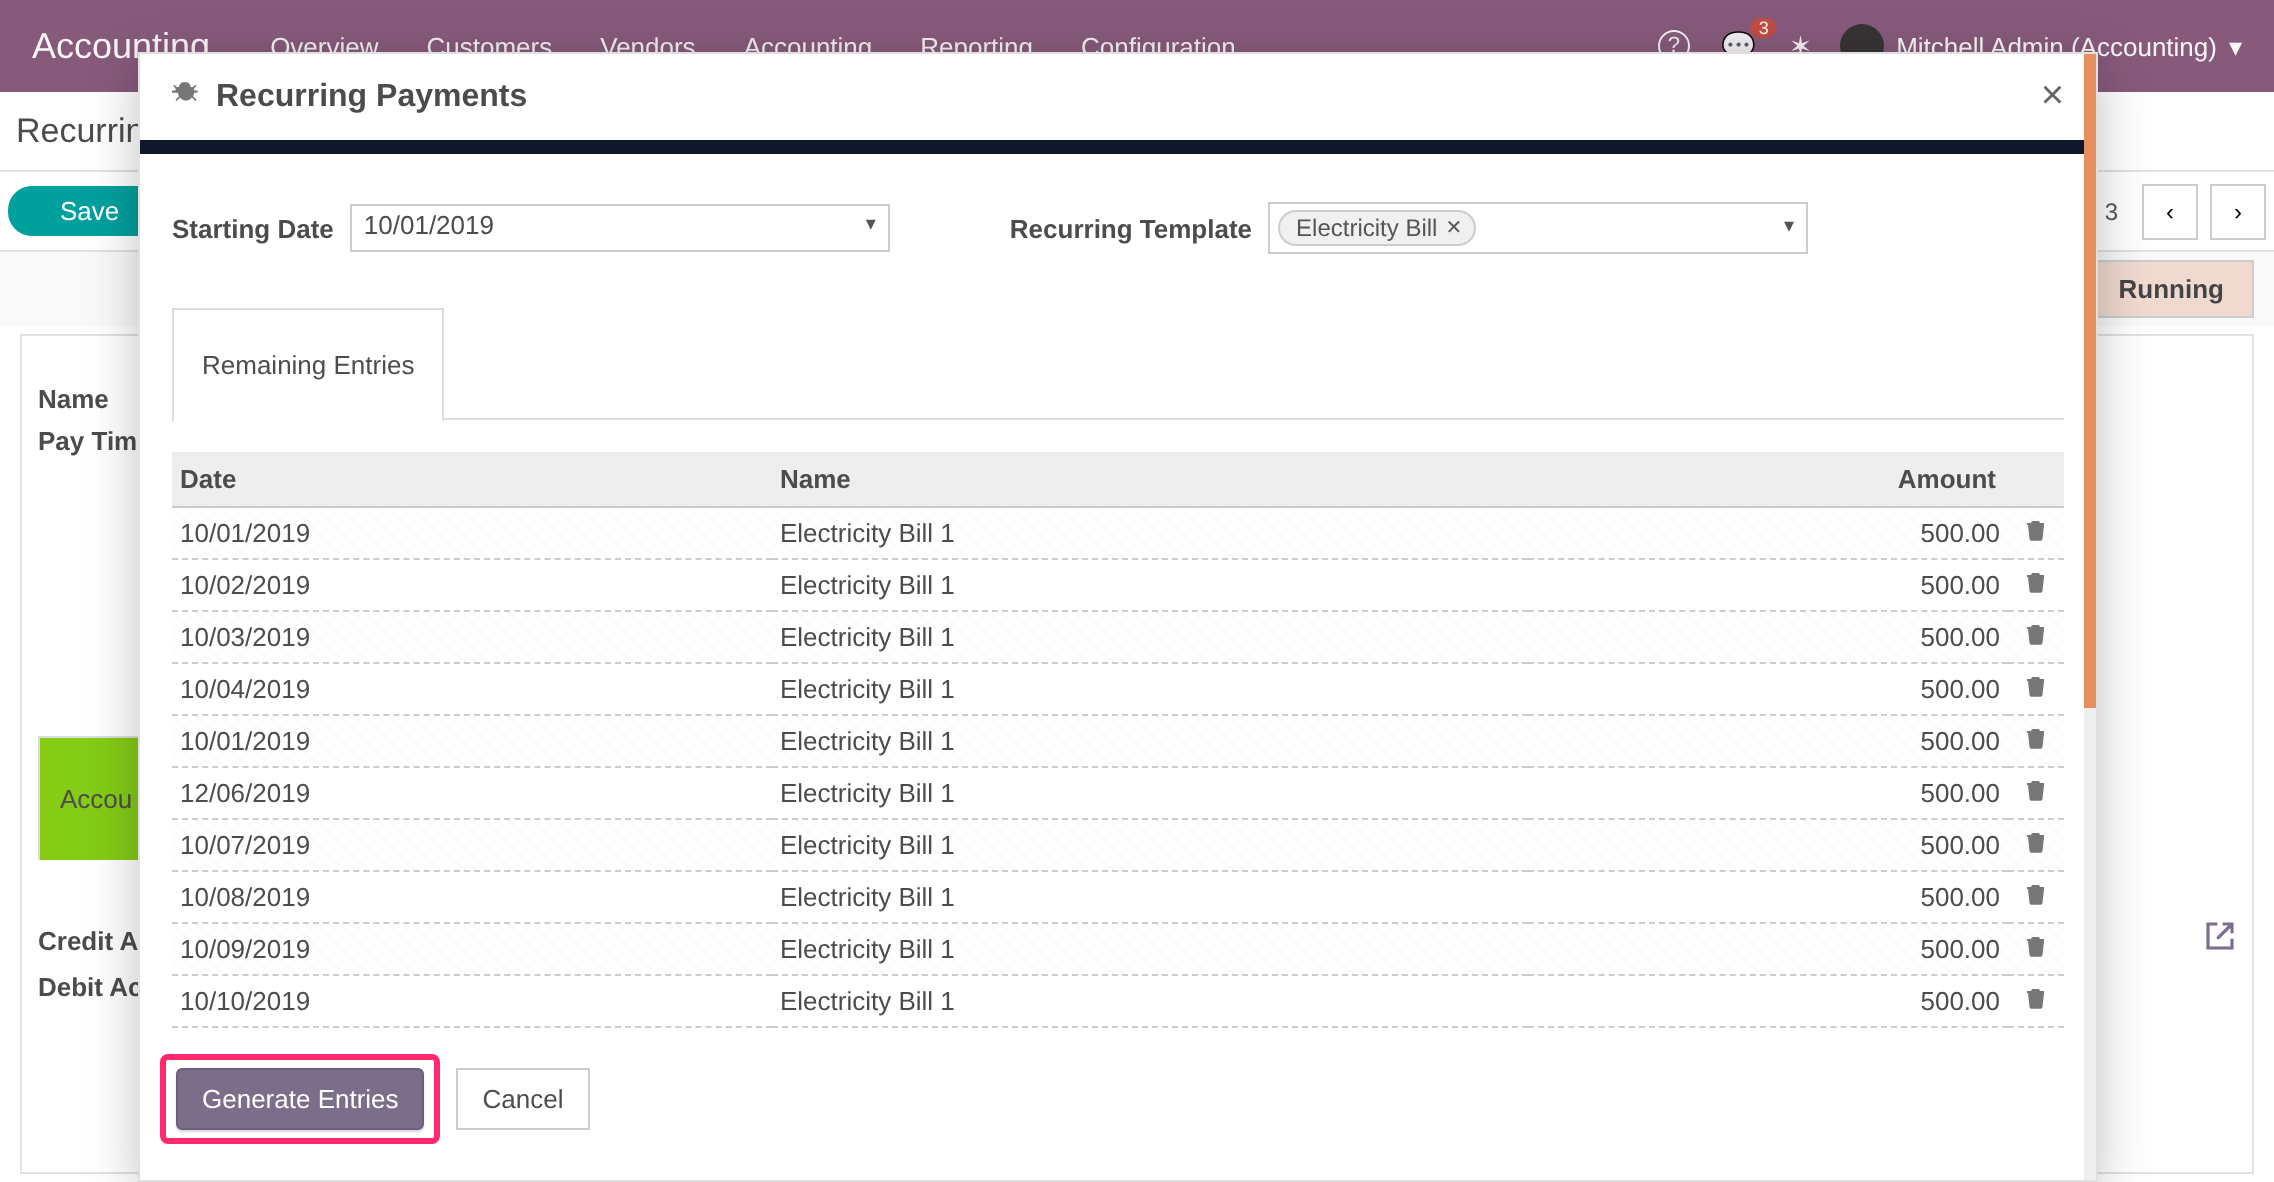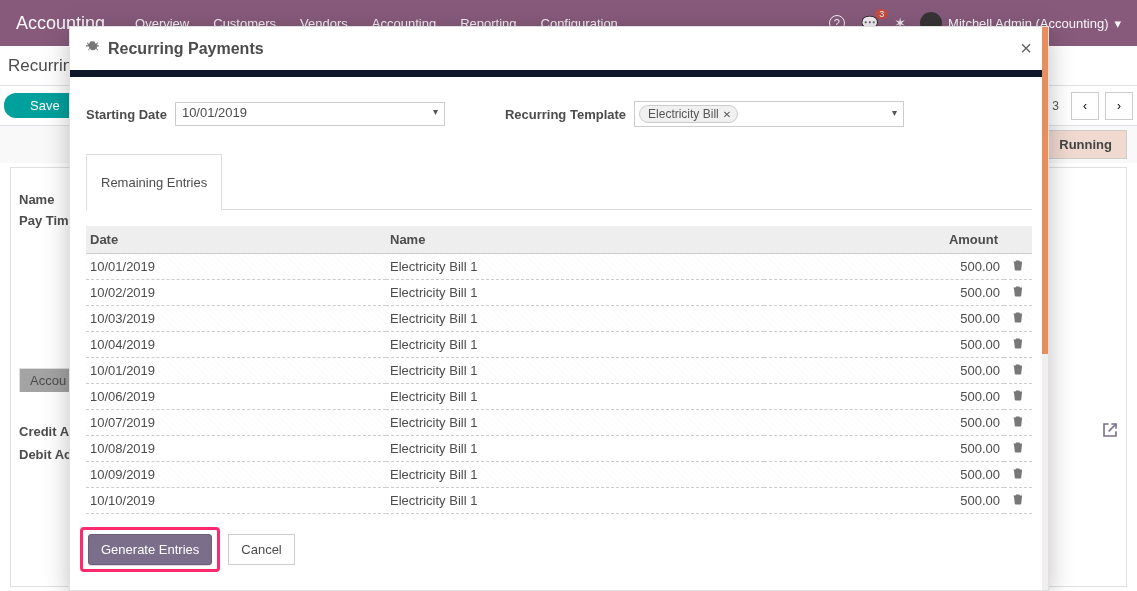--- a/index.html
+++ b/index.html
@@ -29,21 +29,21 @@
 .pager-btn { width: 28px; height: 28px; border: 1px solid #ccc; background: #fff; display: inline-flex; align-items: center; justify-content: center; font-size: 12px; }
 
 .statusbar { display: flex; justify-content: flex-end; padding: 4px 10px 4px; background: #f9f9f9; }
 .status-chip { padding: 6px 14px; border: 1px solid #ccc; background: #fff; font-size: 13px; position: relative; }
 .status-chip.running { background: #f0d9cf; border-left: 3px solid #e06a3b; font-weight: 600; color: #444; }
 
 .form-sheet { background: #fff; margin: 4px 10px; border: 1px solid #e0e0e0; padding: 18px 8px 30px; min-height: 420px; }
 .sheet-field { display: flex; align-items: center; margin: 6px 0; }
 .sheet-label { width: 120px; font-weight: 600; font-size: 13px; color: #4c4c4c; }
 .sheet-tabs { margin-top: 24px; }
-.sheet-tabs .tab { display: inline-block; padding: 4px 10px; border: 1px solid #ddd; border-bottom: none; background: #a3a3a3; font-size: 13px; }
+.sheet-tabs .tab { display: inline-block; padding: 23px 10px; border: 1px solid #ddd; border-bottom: none; background: #84cc16; font-size: 13px; }
 .sheet-sub { margin-top: 30px; }
 .ext-icon { color: #7a6e8a; font-size: 15px; margin-left: 8px; }
 
 
 .modal { position: absolute; left: 69px; top: 26px; width: 980px; height: 565px; background: #fff; border: 1px solid rgba(0,0,0,.12); box-shadow: 0 6px 24px rgba(0,0,0,.25); display: flex; flex-direction: column; }
 .modal-header { display: flex; align-items: center; padding: 10px 16px; border-bottom: 7px solid #0f172a; }
 .bug-icon { color: #777; font-size: 14px; margin-right: 8px; }
 .modal-title { font-size: 16px; font-weight: 600; color: #4c4c4c; flex: 1; }
 .close-icon { font-size: 20px; color: #666; font-weight: 300; cursor: pointer; }
 
@@ -251,21 +251,21 @@
             </tr>
             <tr>
               <td>10/01/2019</td>
               <td>Electricity Bill 1</td>
               <td class="amount">500.00</td>
               <td class="trash"><svg class="trash" viewBox="0 0 24 24">
                   <path d="M4 7h16l-1.5 14a2 2 0 01-2 1.8h-9a2 2 0 01-2-1.8L4 7zm5-4h6l1 2h4v2H3V5h4l1-2z"></path>
                 </svg></td>
             </tr>
             <tr>
-              <td>10/06/2019</td>
+              <td>12/06/2019</td>
               <td>Electricity Bill 1</td>
               <td class="amount">500.00</td>
               <td class="trash"><svg class="trash" viewBox="0 0 24 24">
                   <path d="M4 7h16l-1.5 14a2 2 0 01-2 1.8h-9a2 2 0 01-2-1.8L4 7zm5-4h6l1 2h4v2H3V5h4l1-2z"></path>
                 </svg></td>
             </tr>
             <tr>
               <td>10/07/2019</td>
               <td>Electricity Bill 1</td>
               <td class="amount">500.00</td>

